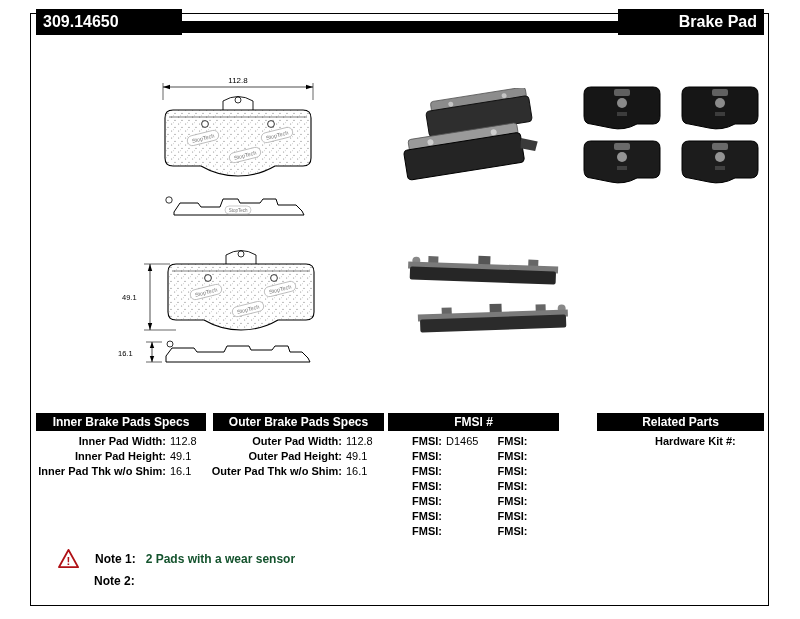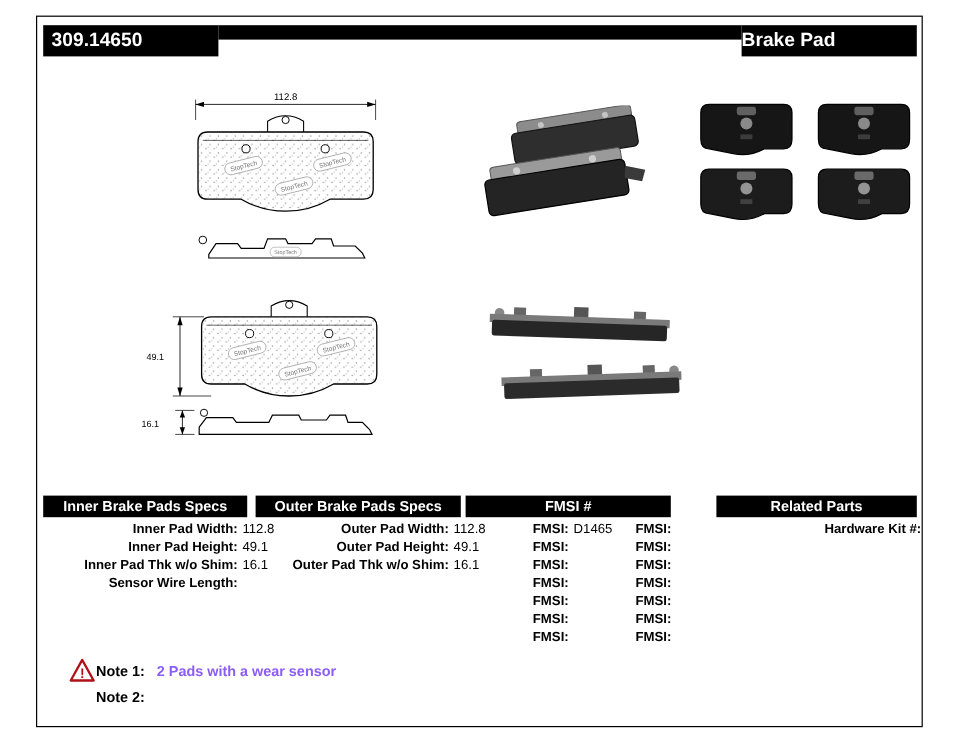--- a/index.html
+++ b/index.html
@@ -1,39 +1,39 @@
 <!DOCTYPE html>
 <html><head>
 <meta charset="utf-8">
 <style>
   html,body{margin:0;padding:0;background:#fff;}
   .page{position:relative;width:800px;height:619px;background:#fff;overflow:hidden;
         font-family:"Liberation Sans", sans-serif;color:#000;}
   .abs{position:absolute;}
   .page-border{position:absolute;left:30px;top:13px;width:737px;height:591px;border:1px solid #000;}
-  .hdr-box{position:absolute;top:21px;height:26px;background:#000;color:#fff;
+  .hdr-box{position:absolute;top:9px;height:26px;background:#000;color:#fff;
            font-size:16px;font-weight:bold;line-height:26px;}
   .hdr-left{left:36px;width:146px;padding-left:7px;box-sizing:border-box;}
-  .hdr-right{left:618px;width:146px;padding-right:7px;box-sizing:border-box;}
+  .hdr-right{left:618px;width:146px;text-align:right;padding-right:7px;box-sizing:border-box;}
   .hdr-strip{position:absolute;left:182px;top:21px;width:436px;height:12px;background:#000;}
   .col-header{position:absolute;top:413px;height:18px;background:#000;color:#fff;
               font-size:12px;font-weight:bold;text-align:center;line-height:18px;}
-  .col{position:absolute;top:434px;font-size:11px;line-height:15px;margin-left:32px;}
+  .col{position:absolute;top:434px;font-size:11px;line-height:15px;}
   .spec-row{display:flex;}
   .spec-label{flex:1;text-align:right;font-weight:bold;white-space:nowrap;}
   .spec-value{width:40px;padding-left:4px;box-sizing:border-box;}
   .fmsi-row{display:flex;}
   .fmsi-cell{width:50%;white-space:nowrap;}
   .lbl{font-weight:bold;}
   .val{margin-left:4px;}
   .note1{position:absolute;left:57px;top:548px;display:flex;align-items:center;
          font-size:12px;font-weight:bold;}
-  .note-label{}
-  .note-red{color:#8b5cf6;margin-left:10px;}
-  .note2{position:absolute;left:80px;top:574px;font-size:12px;font-weight:bold;}
+  .note-label{margin-left:15px;}
+  .note-red{color:#14532d;margin-left:10px;}
+  .note2{position:absolute;left:94px;top:574px;font-size:12px;font-weight:bold;}
   svg text{font-family:"Liberation Sans", sans-serif;}
 </style>
 </head>
 <body>
 
 <div class="page">
   <div class="page-border"></div>
 
   <div class="hdr-box hdr-left">
     <span>309.14650</span>
@@ -207,24 +207,20 @@
       <span class="spec-value">112.8</span>
     </div>
     <div class="spec-row">
       <span class="spec-label">Inner Pad Height:</span>
       <span class="spec-value">49.1</span>
     </div>
     <div class="spec-row">
       <span class="spec-label">Inner Pad Thk w/o Shim:</span>
       <span class="spec-value">16.1</span>
     </div>
-    <div class="spec-row">
-      <span class="spec-label">Sensor Wire Length:</span>
-      <span class="spec-value"></span>
-    </div>
   </div>
 
   <div class="col" style="left:211px;width:171px;">
     <div class="spec-row">
       <span class="spec-label">Outer Pad Width:</span>
       <span class="spec-value">112.8</span>
     </div>
     <div class="spec-row">
       <span class="spec-label">Outer Pad Height:</span>
       <span class="spec-value">49.1</span>

